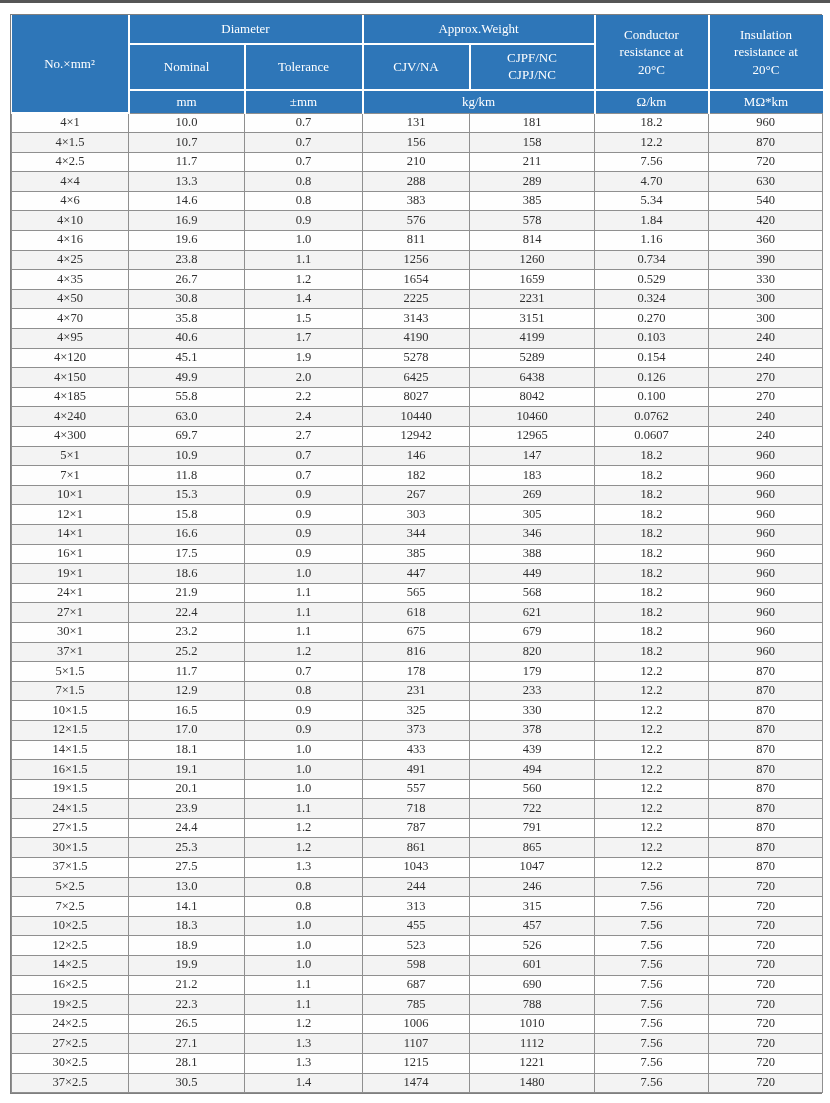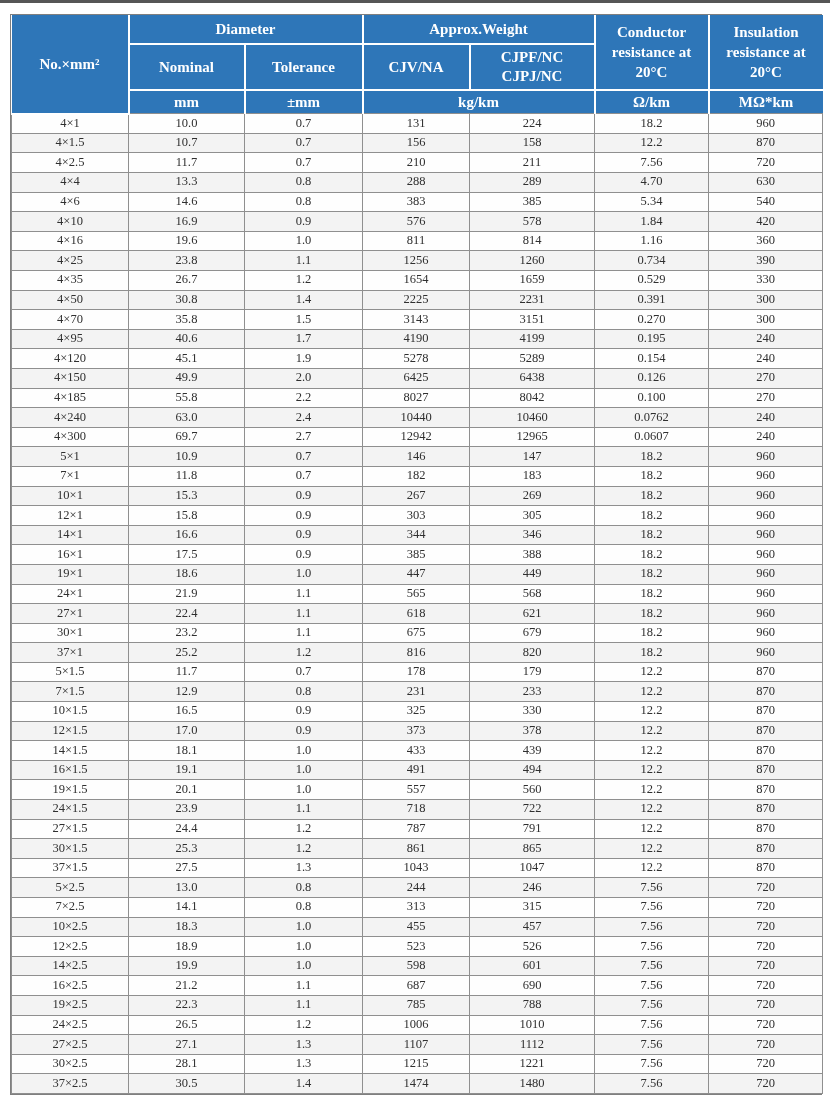--- a/index.html
+++ b/index.html
@@ -42,22 +42,22 @@
   col.c1 { width: 117px; }
   col.c2 { width: 116px; }
   col.c3 { width: 118px; }
   col.c4 { width: 107px; }
   col.c5 { width: 125px; }
   col.c6 { width: 114px; }
   col.c7 { width: 114px; }
   thead th {
     background: var(--header-bg);
     color: var(--header-text);
-    font-weight: bold;
-    font-size: 15px;
+    font-weight: normal;
+    font-size: 13px;
     text-align: center;
     vertical-align: middle;
     border: 2px solid #ffffff;
     line-height: 1.35;
     padding: 1px 6px;
   }
   thead tr:first-child > th { border-top: 0; }
   thead th:first-child { border-left: 0; text-align: center; }
   thead th:last-child { border-right: 0; }
   thead tr.row-1 { height: 29px; }
@@ -119,21 +119,21 @@
         <th>Ω/km</th>
         <th>MΩ*km</th>
       </tr>
     </thead>
     <tbody>
         <tr>
           <td>4×1</td>
           <td>10.0</td>
           <td>0.7</td>
           <td>131</td>
-          <td>224</td>
+          <td>181</td>
           <td>18.2</td>
           <td>960</td>
         </tr>
         <tr>
           <td>4×1.5</td>
           <td>10.7</td>
           <td>0.7</td>
           <td>156</td>
           <td>158</td>
           <td>12.2</td>
@@ -201,39 +201,39 @@
           <td>1659</td>
           <td>0.529</td>
           <td>330</td>
         </tr>
         <tr>
           <td>4×50</td>
           <td>30.8</td>
           <td>1.4</td>
           <td>2225</td>
           <td>2231</td>
-          <td>0.391</td>
+          <td>0.324</td>
           <td>300</td>
         </tr>
         <tr>
           <td>4×70</td>
           <td>35.8</td>
           <td>1.5</td>
           <td>3143</td>
           <td>3151</td>
           <td>0.270</td>
           <td>300</td>
         </tr>
         <tr>
           <td>4×95</td>
           <td>40.6</td>
           <td>1.7</td>
           <td>4190</td>
           <td>4199</td>
-          <td>0.195</td>
+          <td>0.103</td>
           <td>240</td>
         </tr>
         <tr>
           <td>4×120</td>
           <td>45.1</td>
           <td>1.9</td>
           <td>5278</td>
           <td>5289</td>
           <td>0.154</td>
           <td>240</td>

